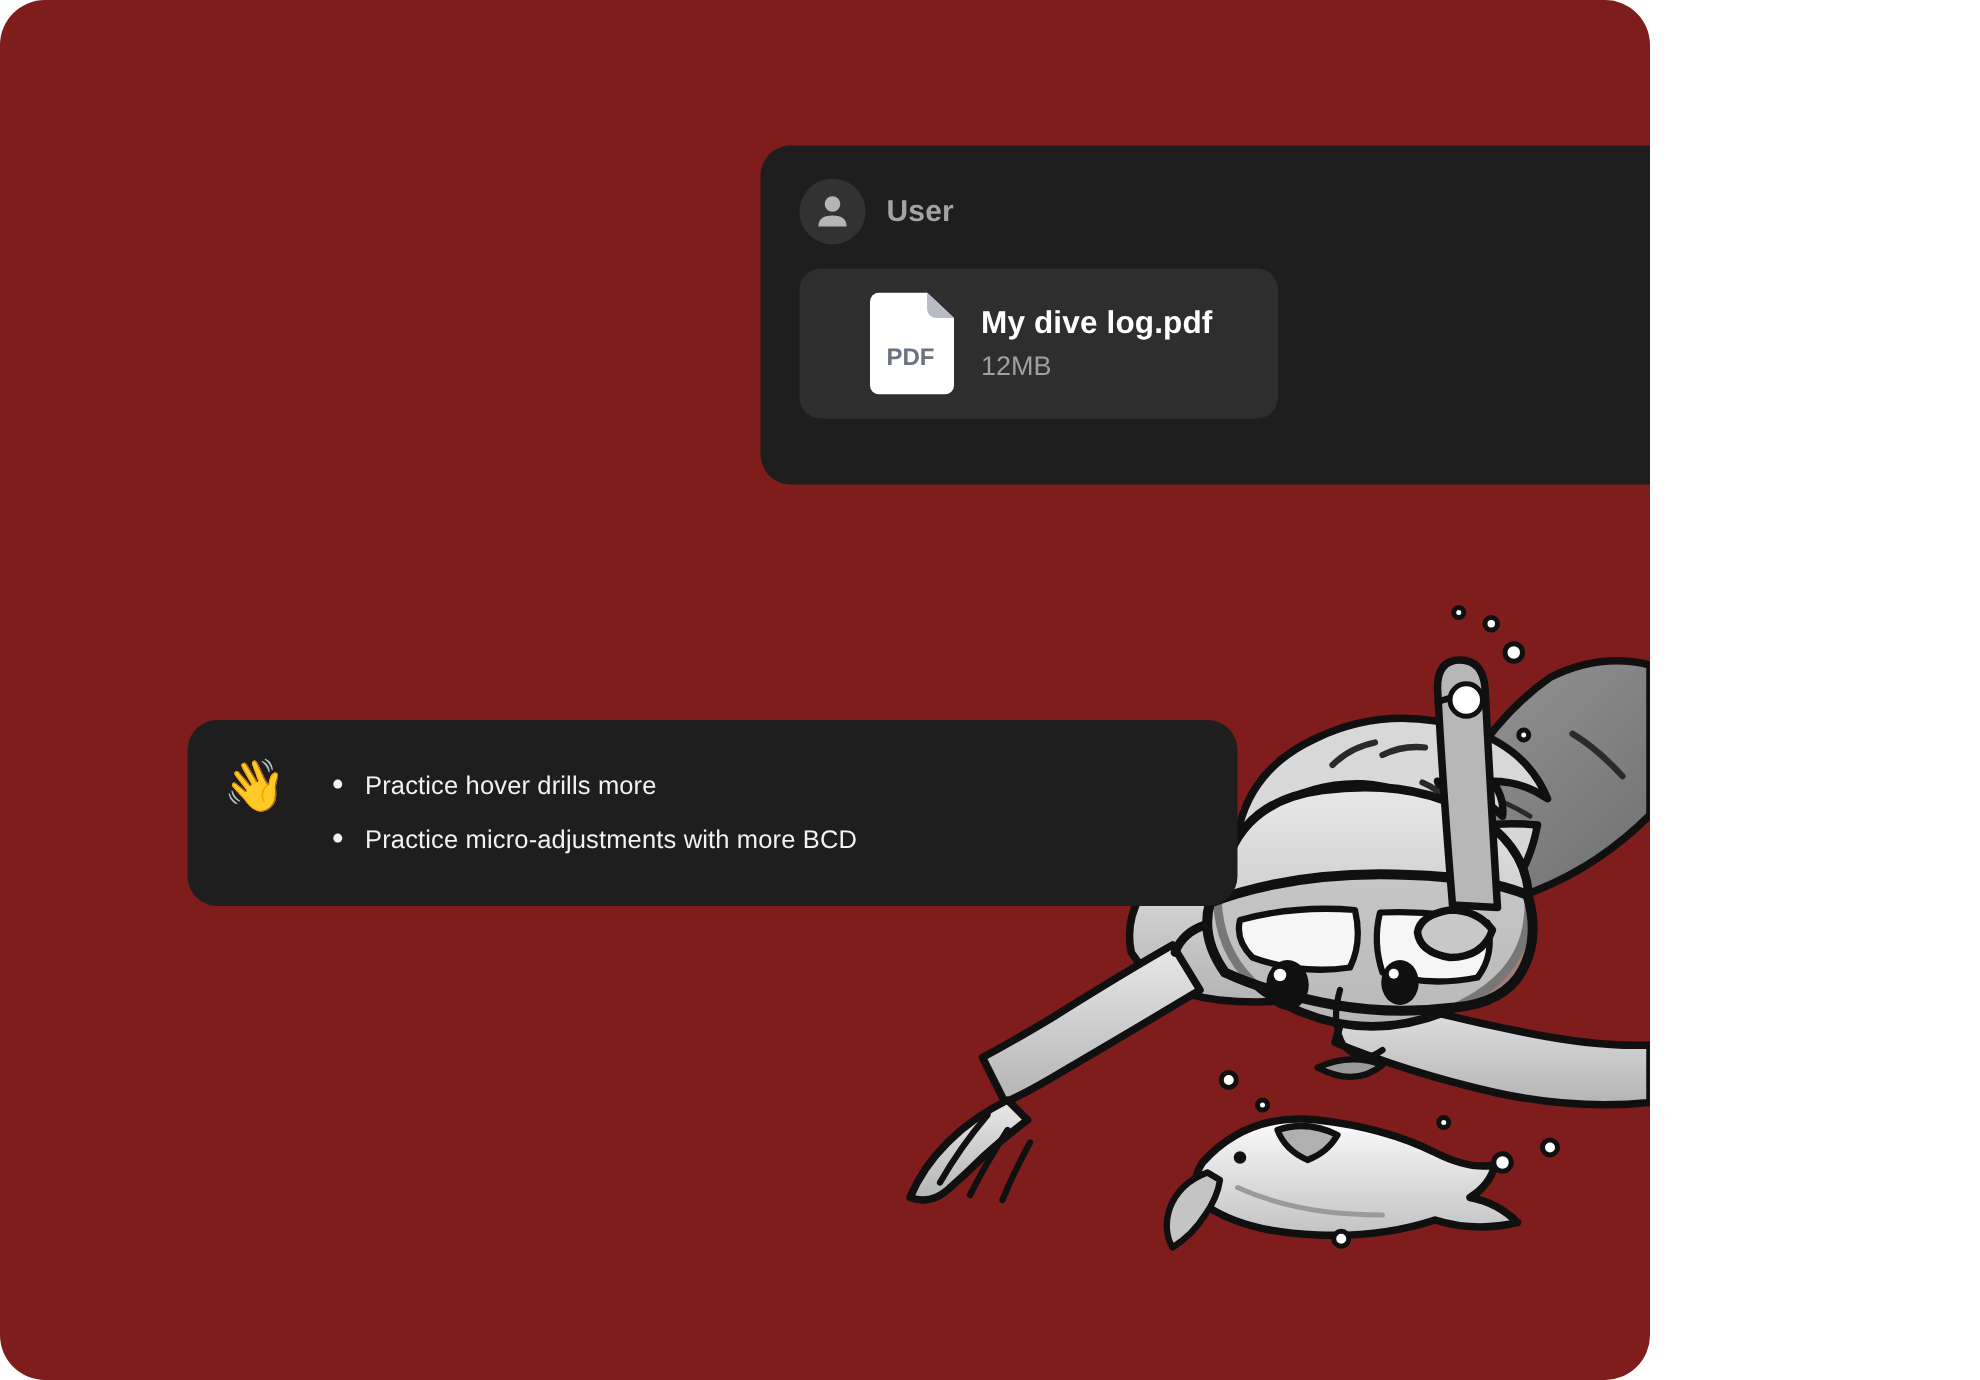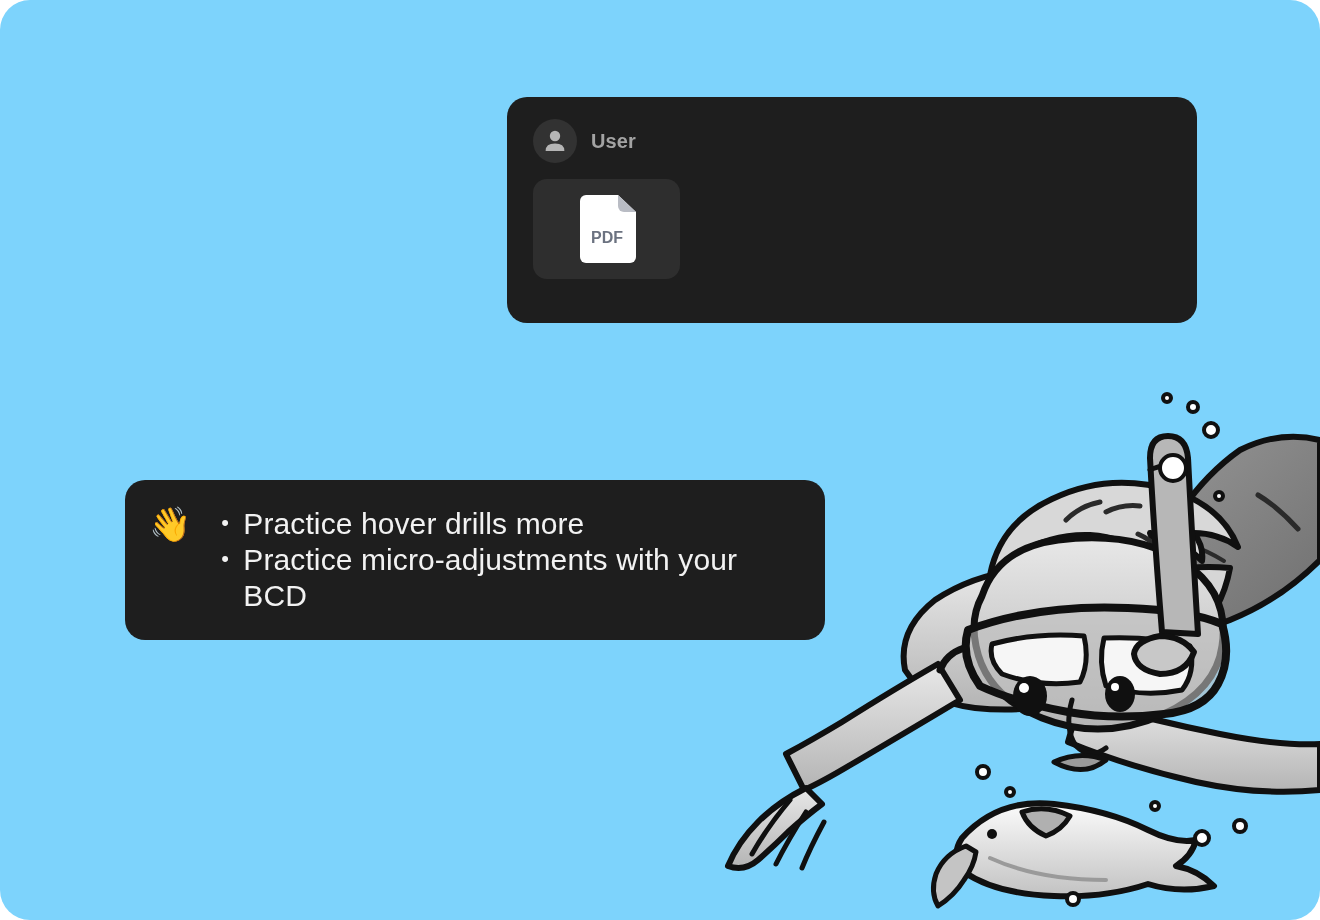--- a/index.html
+++ b/index.html
@@ -2,25 +2,25 @@
 <html><head>
 <meta charset="utf-8">
 <style>
   html, body {
     margin: 0;
     padding: 0;
     background: #ffffff;
   }
   #stage {
     position: relative;
-    width: 1320px;
+    width: 1100px;
     height: 920px;
     overflow: hidden;
     border-radius: 30px;
-    background: #7dd3fc;
+    background: #7f1d1d;
     font-family: "Liberation Sans", sans-serif;
     -webkit-font-smoothing: antialiased;
   }
 
   
   #illustration {
     position: absolute;
     inset: 0;
     pointer-events: none;
   }
@@ -128,21 +128,21 @@
     line-height: 36px;
     letter-spacing: 0.1px;
   }
   ul.suggestions {
     margin: 2px 0 0 0;
     padding-left: 38px;
     list-style: none;
   }
   ul.suggestions li {
     color: #f2f2f2;
-    font-size: 30px;
+    font-size: 17px;
     line-height: 36px;
     letter-spacing: 0.1px;
     position: relative;
   }
   ul.suggestions li::before {
     content: "\2022";
     position: absolute;
     left: -22px;
     top: -1px;
     font-size: 22px;
@@ -263,29 +263,33 @@
     </div>
 
     <div class="attachment">
       <div class="pdf-icon">
         <svg width="56" height="68" viewBox="0 0 56 68">
           <path d="M6 0 H38 L56 17 V62 a6 6 0 0 1 -6 6 H6 a6 6 0 0 1 -6 -6 V6 a6 6 0 0 1 6 -6 z" fill="#ffffff"></path>
           <path d="M38 0 L56 17 H44 a6 6 0 0 1 -6 -6 z" fill="#b9bcc4"></path>
           <text x="27" y="48" text-anchor="middle" font-family="Liberation Sans, sans-serif" font-size="16" font-weight="bold" fill="#6b7280">PDF</text>
         </svg>
       </div>
+      <div class="file-meta">
+        <span class="file-name">My dive log.pdf</span>
+        <span class="file-size">12MB</span>
+      </div>
     </div>
 
   </div>
 
   <div id="assistant-bubble" class="bubble">
     <div class="assistant-row">
       <span class="wave-emoji">👋</span>
       <div class="assistant-col">
         <ul class="suggestions">
           <li>Practice hover drills more</li>
-          <li>Practice micro-adjustments with your BCD</li>
+          <li>Practice micro-adjustments with more BCD</li>
         </ul>
       </div>
     </div>
   </div>
 
 </div>
 
 </body></html>

